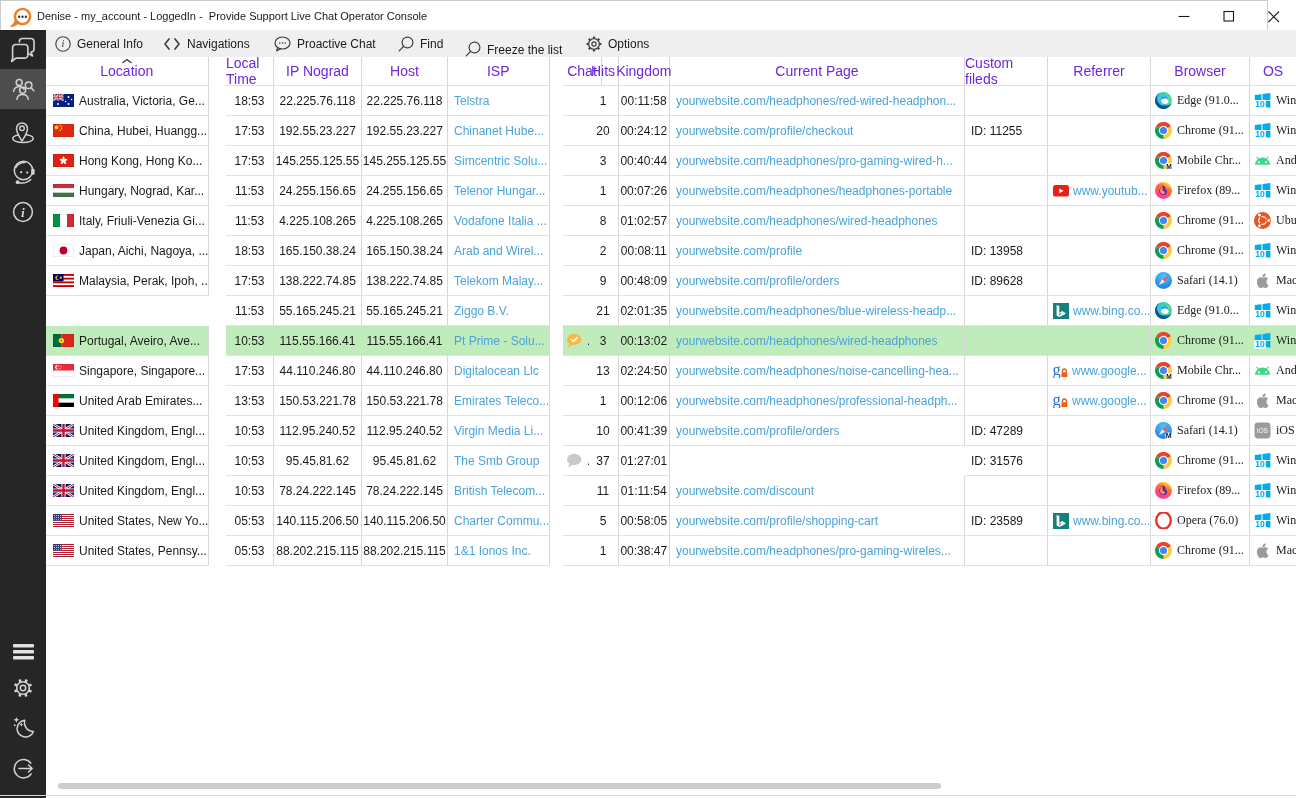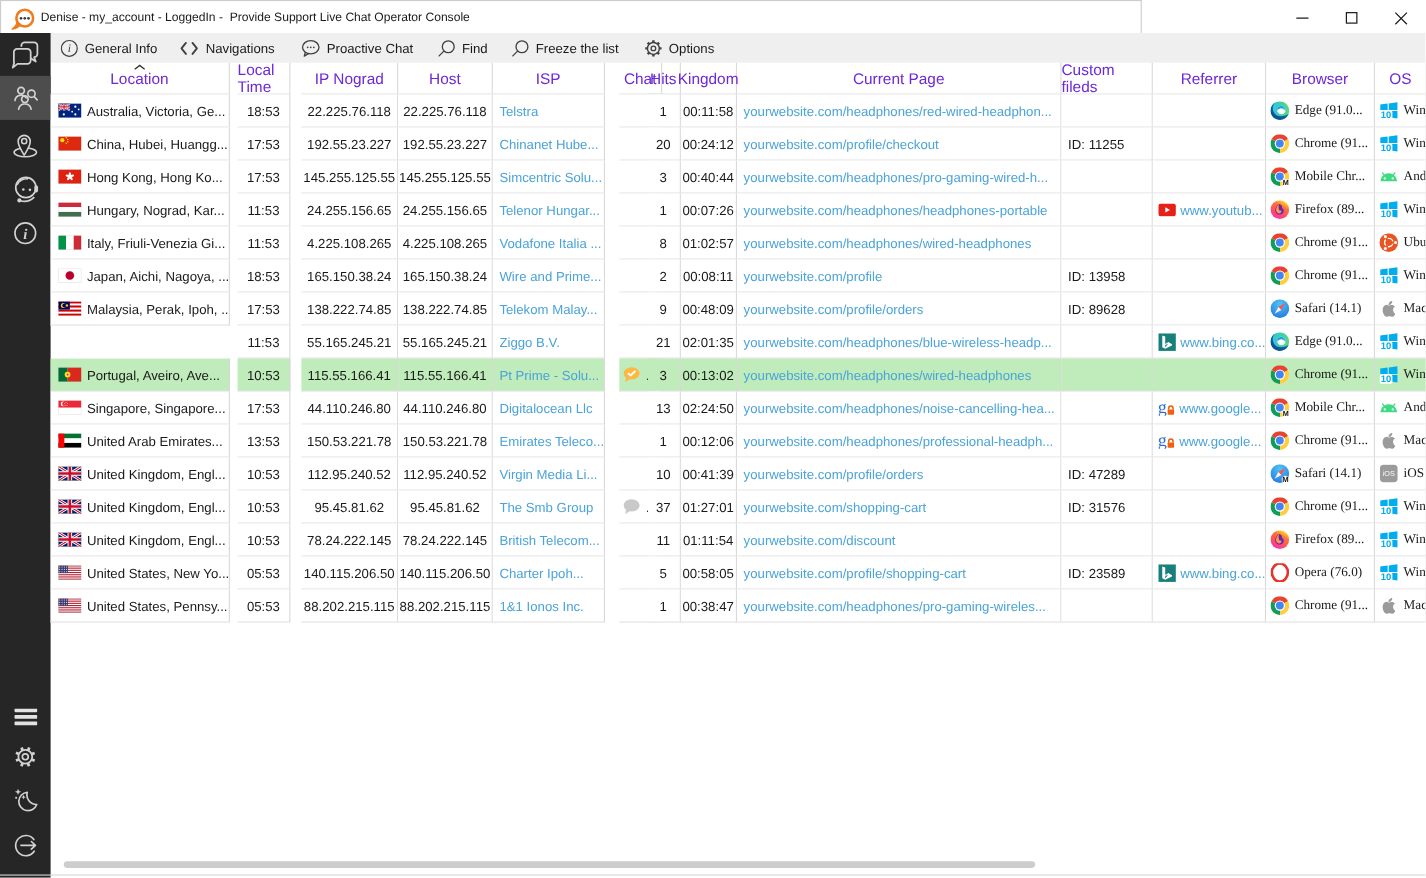--- a/index.html
+++ b/index.html
@@ -1,17 +1,17 @@
 <!DOCTYPE html>
 <html><head><meta charset="utf-8"><style>
 * {margin:0;padding:0;box-sizing:border-box;}
 html,body {width:1296px;height:798px;overflow:hidden;background:#fff;
   font-family:"Liberation Sans",sans-serif;-webkit-font-smoothing:antialiased;}
 #app {position:relative;width:1296px;height:798px;background:#fff;}
-#titlebar {position:absolute;left:0;top:0;width:1038px;height:30px;background:#fff;
+#titlebar {position:absolute;left:0;top:0;width:1268px;height:30px;background:#fff;
   border-top:1px solid #ccc;border-left:1px solid #ccc;border-right:1px solid #ccc;}
 #titlebar .logo {position:absolute;left:3px;top:0px;}
 #titlebar .ttl {position:absolute;left:36px;top:0;height:30px;line-height:31px;
   font-size:11px;color:#1a1a1a;letter-spacing:0px;}
 .wbtn {position:absolute;top:0;width:45px;height:30px;}
 #sidebar {position:absolute;left:0;top:30px;width:46px;height:768px;background:#262626;}
 .sbi {position:absolute;left:0;width:46px;height:40px;display:flex;align-items:center;justify-content:center;}
 .sbi.selbg {background:#4d4d4d;}
 #toolbar {position:absolute;left:46px;top:30px;width:1250px;height:27px;background:#efefef;}
 .tbi {position:absolute;top:0;height:27px;display:flex;align-items:center;font-size:12px;color:#1a1a1a;}
@@ -30,21 +30,21 @@
 .c.isp,.c.page {padding-left:6px;}
 .c.cust {padding-left:6px;}
 .c.chat {padding-left:3px;}
 .dots {margin-left:4px;}
 .c.ref {padding-left:5px;}
 .reft {margin-left:4px;}
 .c.brow,.c.os {padding-left:4px;}
 .bt {margin-left:5px;font-family:Liberation Serif, serif;}
 .lnk {color:#4aa3d9;}
 .loc{left:46px;width:162.5px;}
-.time{left:216px;width:48px;}
+.time{left:226px;width:48px;}
 .ip{left:274px;width:88px;}
 .host{left:362px;width:86px;}
 .isp{left:448px;width:101.5px;}
 .chat{left:563px;width:39.0px;}
 .hits{left:588.5px;width:30.0px;}
 .dur{left:618.5px;width:51.5px;}
 .page{left:670px;width:295px;}
 .cust{left:965px;width:83px;}
 .ref{left:1048px;width:103px;}
 .brow{left:1151px;width:99px;}
@@ -97,21 +97,21 @@
         </svg>
         <span>Proactive Chat</span>
       </div>
       <div class="tbi" style="left:352px;">
         <svg width="16" height="16" viewBox="0 0 16 16" style="flex:none;margin-right:6px;">
           <circle cx="9.5" cy="6.5" r="5.4" fill="none" stroke="#404040" stroke-width="1.2"></circle>
           <path d="M5.5,10.5 L1.2,14.8" stroke="#404040" stroke-width="1.2" stroke-linecap="round"></path>
         </svg>
         <span>Find</span>
       </div>
-      <div class="tbi" style="left:419px;">
+      <div class="tbi" style="left:419px;align-items:flex-end;">
         <svg width="16" height="16" viewBox="0 0 16 16" style="flex:none;margin-right:6px;">
           <circle cx="9.5" cy="6.5" r="5.4" fill="none" stroke="#404040" stroke-width="1.2"></circle>
           <path d="M5.5,10.5 L1.2,14.8" stroke="#404040" stroke-width="1.2" stroke-linecap="round"></path>
         </svg>
         <span>Freeze the list</span>
       </div>
       <div class="tbi" style="left:540px;">
         <svg width="16" height="16" viewBox="0 0 16 16" style="flex:none;margin-right:6px;">
           <circle cx="8" cy="8" r="5.4" fill="none" stroke="#404040" stroke-width="1.3"></circle>
           <path d="M13.4,8.0 L15.4,8.0" stroke="#404040" stroke-width="2.2"></path>
@@ -536,21 +536,21 @@
             <rect width="21" height="13" fill="#fff"></rect>
             <circle cx="10.5" cy="6.5" r="3.9" fill="#bc002d"></circle>
             <rect width="21" height="13" fill="none" stroke="rgba(0,0,0,0.12)"></rect>
           </svg>
           <span class="loctxt">Japan, Aichi, Nagoya, ...</span>
         </div>
         <div class="c ctr time">18:53</div>
         <div class="c ctr ip">165.150.38.24</div>
         <div class="c ctr host">165.150.38.24</div>
         <div class="c isp">
-          <span class="lnk">Wire and Prime...</span>
+          <span class="lnk">Arab and Wirel...</span>
         </div>
         <div class="c chat"></div>
         <div class="c ctr hits">2</div>
         <div class="c ctr dur">00:08:11</div>
         <div class="c page">
           <span class="lnk">yourwebsite.com/profile</span>
         </div>
         <div class="c cust">ID: 13958</div>
         <div class="c ref"></div>
         <div class="c brow">
@@ -947,23 +947,20 @@
         </div>
         <div class="c chat">
           <svg width="17" height="15" viewBox="0 0 17 15" style="flex:none;">
             <ellipse cx="8.2" cy="6.4" rx="7.2" ry="5.6" fill="#c9c9c9"></ellipse>
             <path d="M3.4,10.2 L2.2,14.4 L6.8,11.6 Z" fill="#c9c9c9"></path>
           </svg>
           <span class="dots">...</span>
         </div>
         <div class="c ctr hits">37</div>
         <div class="c ctr dur">01:27:01</div>
-        <div class="c page">
-          <span class="lnk">yourwebsite.com/shopping-cart</span>
-        </div>
         <div class="c cust">ID: 31576</div>
         <div class="c ref"></div>
         <div class="c brow">
           <svg width="17" height="17" viewBox="0 0 17 17" style="flex:none;">
             <circle cx="8.5" cy="8.5" r="8.5" fill="#fff"></circle>
             <path d="M8.5,8.5 L16.01,4.51 A8.5,8.5 0 0 0 0.99,4.51 Z" fill="#e8432f"></path>
             <path d="M8.5,8.5 L0.99,4.51 A8.5,8.5 0 0 0 8.80,16.99 Z" fill="#0f9d58"></path>
             <path d="M8.5,8.5 L8.80,16.99 A8.5,8.5 0 0 0 15.86,4.25 Z" fill="#ffcd40"></path>
             <circle cx="8.5" cy="8.5" r="4.67" fill="#fff"></circle>
             <circle cx="8.5" cy="8.5" r="3.57" fill="#4285f4"></circle>
@@ -1073,21 +1070,21 @@
             <circle cx="5.5" cy="5.8" r=".5" fill="#fff"></circle>
             <circle cx="7.6" cy="5.8" r=".5" fill="#fff"></circle>
             <rect width="21" height="13" fill="none" stroke="rgba(0,0,0,0.12)"></rect>
           </svg>
           <span class="loctxt">United States, New Yo...</span>
         </div>
         <div class="c ctr time">05:53</div>
         <div class="c ctr ip">140.115.206.50</div>
         <div class="c ctr host">140.115.206.50</div>
         <div class="c isp">
-          <span class="lnk">Charter Ipoh...</span>
+          <span class="lnk">Charter Commu...</span>
         </div>
         <div class="c chat"></div>
         <div class="c ctr hits">5</div>
         <div class="c ctr dur">00:58:05</div>
         <div class="c page">
           <span class="lnk">yourwebsite.com/profile/shopping-cart</span>
         </div>
         <div class="c cust">ID: 23589</div>
         <div class="c ref">
           <svg width="16" height="16" viewBox="0 0 16 16" style="flex:none;">

